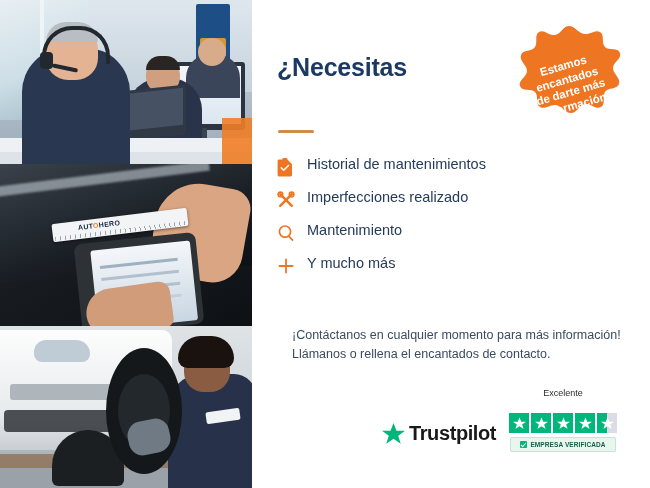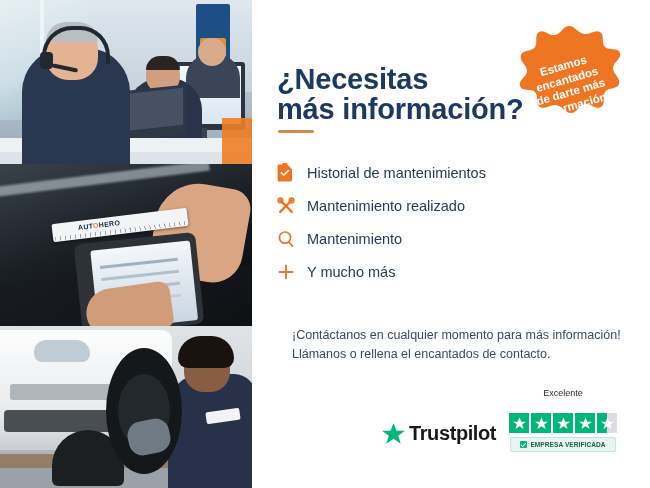--- a/index.html
+++ b/index.html
@@ -87,35 +87,35 @@
   .p3 .thead{position:absolute;right:22px;top:18px;width:46px;height:48px;background:#8a5d42;border-radius:23px 23px 20px 20px;}
   .p3 .thair{position:absolute;right:18px;top:10px;width:56px;height:32px;background:#19120e;border-radius:28px 28px 12px 12px;}
   .p3 .logo{position:absolute;right:12px;top:84px;width:34px;height:12px;background:#f1f3f4;border-radius:2px;transform:rotate(-8deg);}
   .p3 .glove{position:absolute;left:128px;top:94px;width:42px;height:34px;background:#6f7a84;border-radius:14px;transform:rotate(-12deg);}
   .p3 .bench{position:absolute;left:0;top:128px;width:252px;height:14px;background:#8b6a4a;opacity:.7;}
   .p3 .floor{position:absolute;left:0;top:142px;width:252px;height:22px;background:#9aa1a8;}
 
   
   .content{position:absolute;left:252px;top:0;width:398px;height:488px;background:#fff;}
 
-  .heading{position:absolute;left:25px;top:64px;width:250px;
-     font-size:29px;line-height:30px;font-weight:bold;color:#1b3a63;letter-spacing:-.2px;}
+  .heading{position:absolute;left:25px;top:52px;width:250px;
+     font-size:25px;line-height:30px;font-weight:bold;color:#1b3a63;letter-spacing:-.2px;}
   .rule{position:absolute;left:26px;top:130px;width:36px;height:3px;background:#cf8a4e;border-radius:2px;}
 
   
   .badge{position:absolute;left:253px;top:22px;width:128px;height:128px;}
   .badge svg{position:absolute;inset:0;}
   .badge .bcontent{position:absolute;inset:0;display:flex;flex-direction:column;
      align-items:center;justify-content:center;transform:rotate(-16deg);}
   .badge .headset{width:19px;height:14px;margin-bottom:3px;}
   .badge .btext{color:#fff;font-weight:bold;font-size:11.5px;line-height:13.5px;text-align:center;width:104px;}
 
   
   .features{position:absolute;left:25px;top:156px;width:350px;}
-  .frow{display:flex;align-items:center;height:33px;margin-bottom:0;}
+  .frow{display:flex;align-items:flex-start;height:33px;margin-bottom:0;}
   .ficon{width:30px;height:22px;display:flex;align-items:center;justify-content:flex-start;flex:0 0 30px;}
   .flabel{font-size:14.5px;color:#243b59;}
 
   
   .contact{position:absolute;left:40px;top:326px;width:350px;
      font-size:12.5px;line-height:19px;color:#3a4a60;}
 
   
   .tp{position:absolute;left:130px;top:388px;width:250px;height:62px;}
   .tp-logo{position:absolute;left:0;top:14px;display:flex;align-items:center;gap:4px;margin-top:20px;}
@@ -194,21 +194,20 @@
         <div class="wheel"></div>
         <div class="glove"></div>
       </div>
     </div>
   </div>
 
   <div class="content">
 
     <div class="heading">
       <div>¿Necesitas</div>
-      <div>más información?</div>
     </div>
     <div class="rule"></div>
 
     <div class="badge">
       <svg viewBox="0 0 128 128">
         <path fill="#ee7623" d="M64 4c6 0 9 7 15 8s11-5 16-2 1 11 5 15 13 0 15 6-7 9-7 15 8 10 6 16-11 3-14 8 1 12-4 15-10-4-16-3-8 9-14 9-9-7-15-8-11 5-16 2-1-11-5-15-13 0-15-6 7-9 7-15-8-10-6-16 11-3 14-8-1-12 4-15 10 4 16 3S58 4 64 4z"></path>
       </svg>
       <div class="bcontent">
         <svg class="headset" viewBox="0 0 24 18">
           <path d="M3.2 13V10.5a8.8 8.8 0 0 1 17.6 0V13" fill="none" stroke="#fff" stroke-width="2.2" stroke-linecap="round"></path>
@@ -241,21 +240,21 @@
         <span class="ficon">
           <svg width="18" height="18" viewBox="0 0 18 18">
             <g stroke="#ee7623" stroke-width="2.4" stroke-linecap="round">
               <path d="M3.2 3.2L14.8 14.8"></path>
               <path d="M14.8 3.2L3.2 14.8"></path>
             </g>
             <circle cx="3.4" cy="3.4" r="2.2" fill="none" stroke="#ee7623" stroke-width="1.8"></circle>
             <circle cx="14.6" cy="3.4" r="2.2" fill="none" stroke="#ee7623" stroke-width="1.8"></circle>
           </svg>
         </span>
-        <span class="flabel">Mantenimiento realizado</span>
+        <span class="flabel">Imperfecciones realizado</span>
       </div>
 
       <div class="frow">
         <span class="ficon">
           <svg width="18" height="18" viewBox="0 0 18 18">
             <circle cx="8" cy="7.6" r="5.6" fill="none" stroke="#ee7623" stroke-width="1.7"></circle>
             <path d="M11.9 12.2l3.6 3.9" fill="none" stroke="#ee7623" stroke-width="1.7" stroke-linecap="round"></path>
           </svg>
         </span>
         <span class="flabel">Mantenimiento</span>

